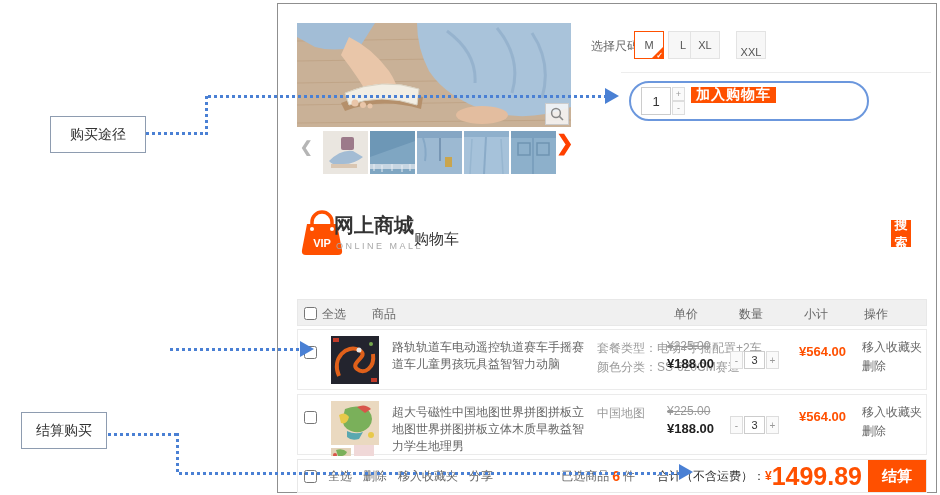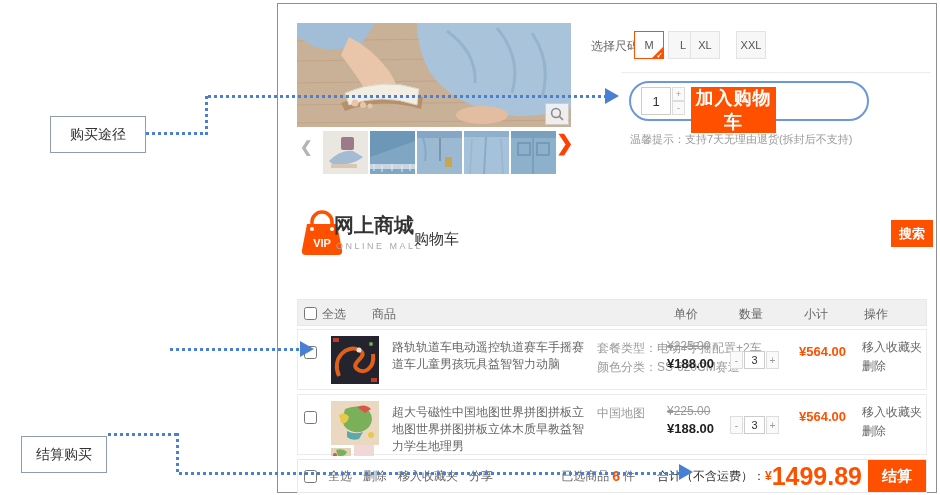--- a/index.html
+++ b/index.html
@@ -24,32 +24,32 @@
   .size-label { left:313px; top:34px; font-size:12px; color:#666; }
   .size-btn { top:27px; width:30px; height:28px; background:#f7f7f7; border:1px solid #e3e3e3; font-size:11px; color:#555; display:flex; align-items:center; justify-content:center; cursor:pointer; }
   .size-btn.selected { background:#fff; border-color:#ff5000; }
   .corner { position:absolute; right:-1px; bottom:-1px; width:0; height:0; border-left:13px solid transparent; border-bottom:13px solid #ff5000; }
   .corner-check { position:absolute; right:0; bottom:-2px; color:#fff; font-size:8px; font-weight:bold; }
   .divider { left:343px; top:68px; width:310px; height:1px; background:#ededed; }
   .blue-box { left:351px; top:77px; width:240px; height:40px; border:2px solid #6b97dd; border-radius:20px; }
   .qty-input { left:363px; top:83px; width:30px; height:28px; border:1px solid #ccc; text-align:center; font-size:13px; color:#333; }
   .step { left:394px; width:13px; height:14px; background:#fafafa; border:1px solid #ddd; font-size:9px; color:#999; display:flex; align-items:center; justify-content:center; cursor:pointer; }
   .btn { color:#fff; border:none; cursor:pointer; display:flex; align-items:center; justify-content:center; font-weight:bold; }
-  .btn-cart { left:413px; top:83px; width:85px; height:46px; background:#ff5000; font-size:18px; letter-spacing:1px; }
+  .btn-cart { left:413px; top:83px; width:85px; height:16px; background:#ff5000; font-size:14px; letter-spacing:1px; }
   .btn-buy { left:503px; top:83px; width:89px; height:28px; background:#c41e00; font-size:14px; letter-spacing:1px; }
   .tip { left:352px; top:128px; font-size:11px; color:#9a9a9a; }
 
   
   .logo { left:20px; top:206px; width:48px; height:46px; cursor:pointer; }
   .mall-name { left:56px; top:208px; font-size:20px; font-weight:bold; color:#333; }
   .mall-en { left:58px; top:237px; font-size:9px; color:#a8a8a8; letter-spacing:2.5px; }
   .page-title { left:136px; top:226px; font-size:15px; color:#333; }
   .search-input { left:345px; top:218px; width:268px; height:23px; border:1px solid #ff5000; font-size:11px; color:#333; padding-left:6px; }
   .search-input::placeholder { color:#aaa; }
-  .search-btn { left:613px; top:216px; width:42px; height:27px; background:#ff5000; font-size:13px; }
+  .search-btn { left:613px; top:216px; width:20px; height:27px; background:#ff5000; font-size:13px; }
 
   
   .tab-bar { left:19px; top:266px; width:630px; border-bottom:2px solid #ff5000; padding-bottom:8px; }
   .tab-bar span { font-size:13px; font-weight:bold; color:#ff5000; cursor:pointer; }
   .thead { left:19px; top:295px; width:630px; height:27px; background:#f0f0f0; border:1px solid #e8e8e8; font-size:12px; color:#666; }
   .thead .abs { top:6px; }
   .cart-row { left:19px; width:630px; height:61px; border:1px solid #ebebeb; background:#fff; }
   .row-title { left:94px; top:9px; width:192px; font-size:12px; color:#666; line-height:17px; cursor:pointer; }
   .row-spec { left:299px; top:9px; font-size:12px; color:#9a9a9a; line-height:19px; }
   .price-old { left:369px; top:9px; font-size:12px; color:#999; text-decoration:line-through; }
@@ -74,21 +74,21 @@
   .checkout-btn { position:absolute; right:0; top:0; width:58px; height:100%; background:#ff5000; font-size:15px; }
 </style>
 </head>
 <body>
 
 <div class="canvas">
 
   <div class="ann-box" style="left:50px; top:116px; width:96px; height:37px;">
     <span>购买途径</span>
   </div>
-  <div class="ann-box" style="left:21px; top:436px; width:86px; height:37px;">
+  <div class="ann-box" style="left:21px; top:412px; width:86px; height:37px;">
     <span>结算购买</span>
   </div>
 
   <div class="dot-h" style="left:140px; top:132px; width:68px;"></div>
   <div class="dot-v" style="left:205px; top:96px; height:39px;"></div>
   <div class="dot-h" style="left:208px; top:95px; width:397px;"></div>
   <div class="arrow-head" style="left:605px; top:88px;"></div>
 
   <div class="dot-h" style="left:170px; top:348px; width:130px;"></div>
   <div class="arrow-head" style="left:300px; top:341px;"></div>
@@ -186,31 +186,30 @@
       <span>M</span>
       <span class="corner"></span>
       <span class="corner-check">✓</span>
     </div>
     <div class="abs size-btn" style="left:390px;">
         <span>L</span>
       </div>
     <div class="abs size-btn" style="left:412px;">
         <span>XL</span>
       </div>
-    <div class="abs size-btn" style="left:458px;">
+    <div class="abs size-btn" style="left:458px;align-items:flex-end;">
         <span>XXL</span>
       </div>
 
     <div class="abs divider"></div>
     <div class="abs blue-box"></div>
     <input class="abs qty-input" value="1" style="">
     <div class="abs step" style="top:83px;">+</div>
     <div class="abs step" style="top:97px;">-</div>
     <button class="abs btn btn-cart">加入购物车</button>
-    <span class="abs tip">温馨提示：支持7天无理由退货(拆封后不支持)</span>
 
     <div class="abs logo">
       <svg width="48" height="46" viewBox="0 0 48 46">
         <path d="M14 16 v-4 a10 10 0 0 1 20 0 v4" fill="none" stroke="#ff5000" stroke-width="3.5"></path>
         <path d="M9 14 H39 L44 40 Q45 45 40 45 H8 Q3 45 4 40 Z" fill="#ff5000"></path>
         <circle cx="14" cy="19" r="2" fill="#fff"></circle>
           <circle cx="34" cy="19" r="2" fill="#fff"></circle>
         <text x="24" y="37" text-anchor="middle" font-size="11" font-weight="bold" fill="#fff">VIP</text>
       </svg>
     </div>

